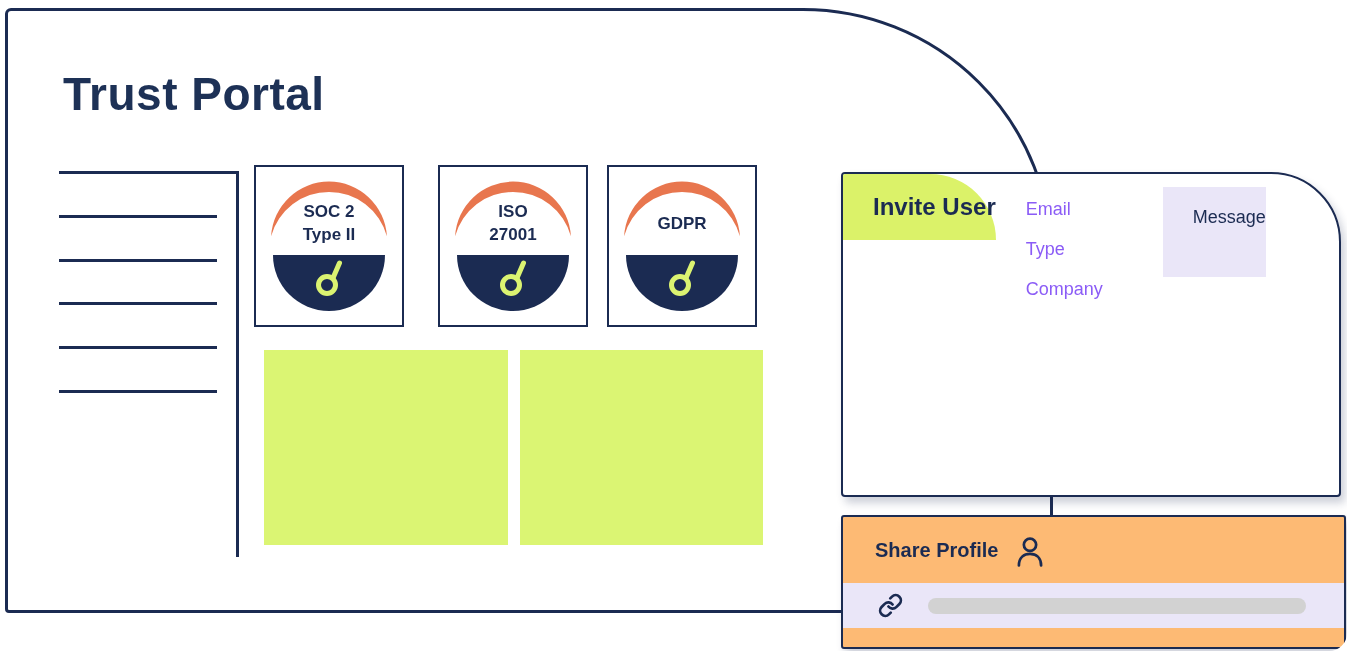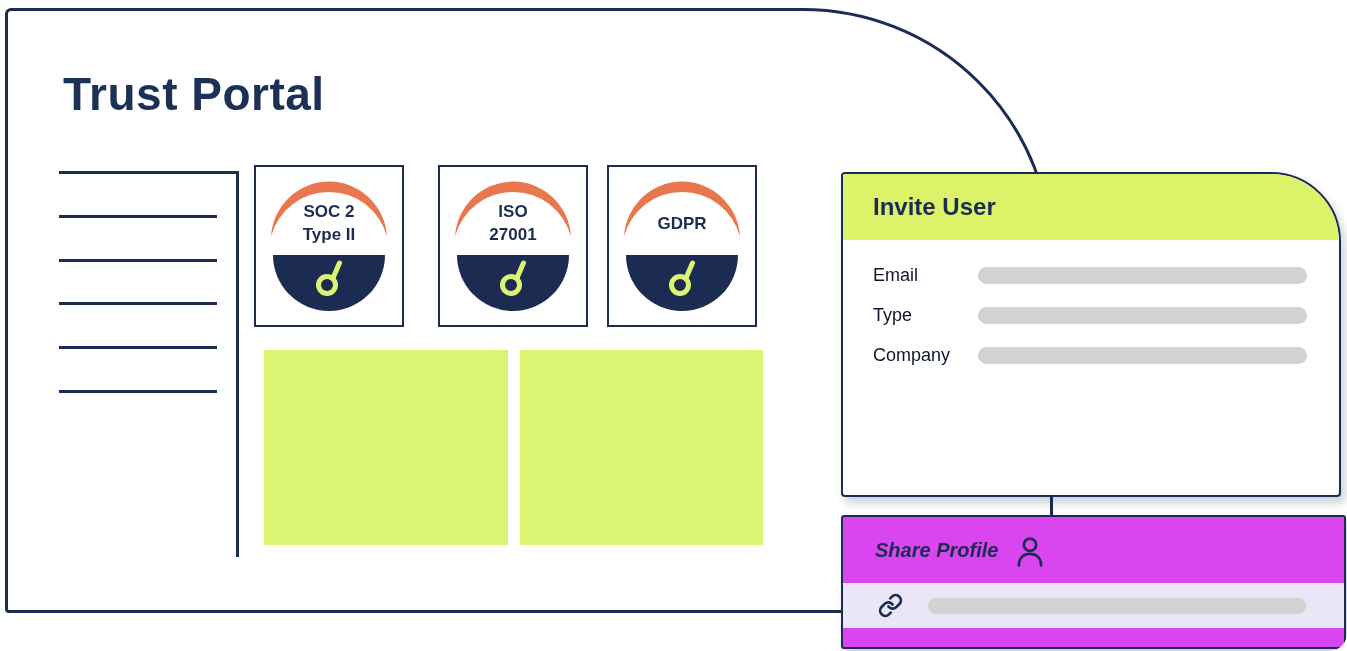--- a/index.html
+++ b/index.html
@@ -43,42 +43,42 @@
   
   .tile{position:absolute;top:350px;height:195px;background:#dbf573;z-index:2;}
   .tile.t1{left:264px;width:244px;}
   .tile.t2{left:520px;width:243px;}
 
   
   .invite-card{
     position:absolute;left:841px;top:172px;width:500px;height:325px;
     background:#ffffff;border:2.5px solid #1b2b52;border-radius:4px 70px 4px 4px;
     z-index:3;box-shadow:4px 6px 8px rgba(27,43,82,.22);overflow:hidden;
-    display:flex;flex-direction:column;
+    display:flex;
   }
   .invite-header{
     height:66px;background:#dbf269;border-radius:0 66px 0 0;
     display:flex;align-items:center;padding-left:30px;
     color:#1b2b52;font-size:24px;font-weight:600;flex:0 0 auto;
   }
   .invite-body{flex:0 0 auto;padding:15px 0 0 30px;}
   .field-row{display:flex;align-items:center;height:40px;}
-  .field-label{width:105px;color:#0f172a;font-size:18px;font-weight:500;flex:0 0 auto;}
+  .field-label{width:105px;color:#8b5cf6;font-size:18px;font-weight:500;flex:0 0 auto;}
   .pill{height:17px;border-radius:9px;background:#d2d2d2;flex:1 1 auto;margin-right:32px;}
   .message-section{
     margin-top:13px;height:90px;background:#eae6f8;
     padding:20px 0 0 30px;color:#1b2b52;font-size:18px;font-weight:500;flex:0 0 auto;
   }
 
   
   .share-card{
     position:absolute;left:841px;top:515px;width:505px;height:134px;
-    background:#d946ef;border:2.5px solid #1b2b52;border-radius:3px;
+    background:#fdba74;border:2.5px solid #1b2b52;border-radius:3px;
     z-index:3;box-shadow:4px 6px 8px rgba(27,43,82,.22);
-    display:flex;flex-direction:column;overflow:hidden;font-style:italic;
+    display:flex;flex-direction:column;overflow:hidden;
   }
   .share-top{
     height:66px;display:flex;align-items:center;padding-left:32px;flex:0 0 auto;
     color:#1b2b52;font-size:20px;font-weight:600;
   }
   .share-top svg{margin-left:14px;margin-top:4px;}
   .share-linkbar{
     height:45px;background:#eae6f8;display:flex;align-items:center;
     padding-left:35px;flex:0 0 auto;
   }
@@ -162,20 +162,23 @@
       </div>
       <div class="field-row">
         <span class="field-label">Type</span>
         <div class="pill"></div>
       </div>
       <div class="field-row">
         <span class="field-label">Company</span>
         <div class="pill"></div>
       </div>
     </div>
+    <div class="message-section">
+      <span>Message</span>
+    </div>
   </div>
 
   <div class="share-card">
     <div class="share-top">
       <span>Share Profile</span>
       <svg width="36" height="36" viewBox="0 0 24 24" fill="none" stroke="#1b2b52" stroke-width="1.8">
         <circle cx="12" cy="7.2" r="4.1"></circle>
         <path d="M4.6 21 C4.6 15.6 8 13.2 12 13.2 C16 13.2 19.4 15.6 19.4 21" stroke-linecap="round"></path>
       </svg>
     </div>

